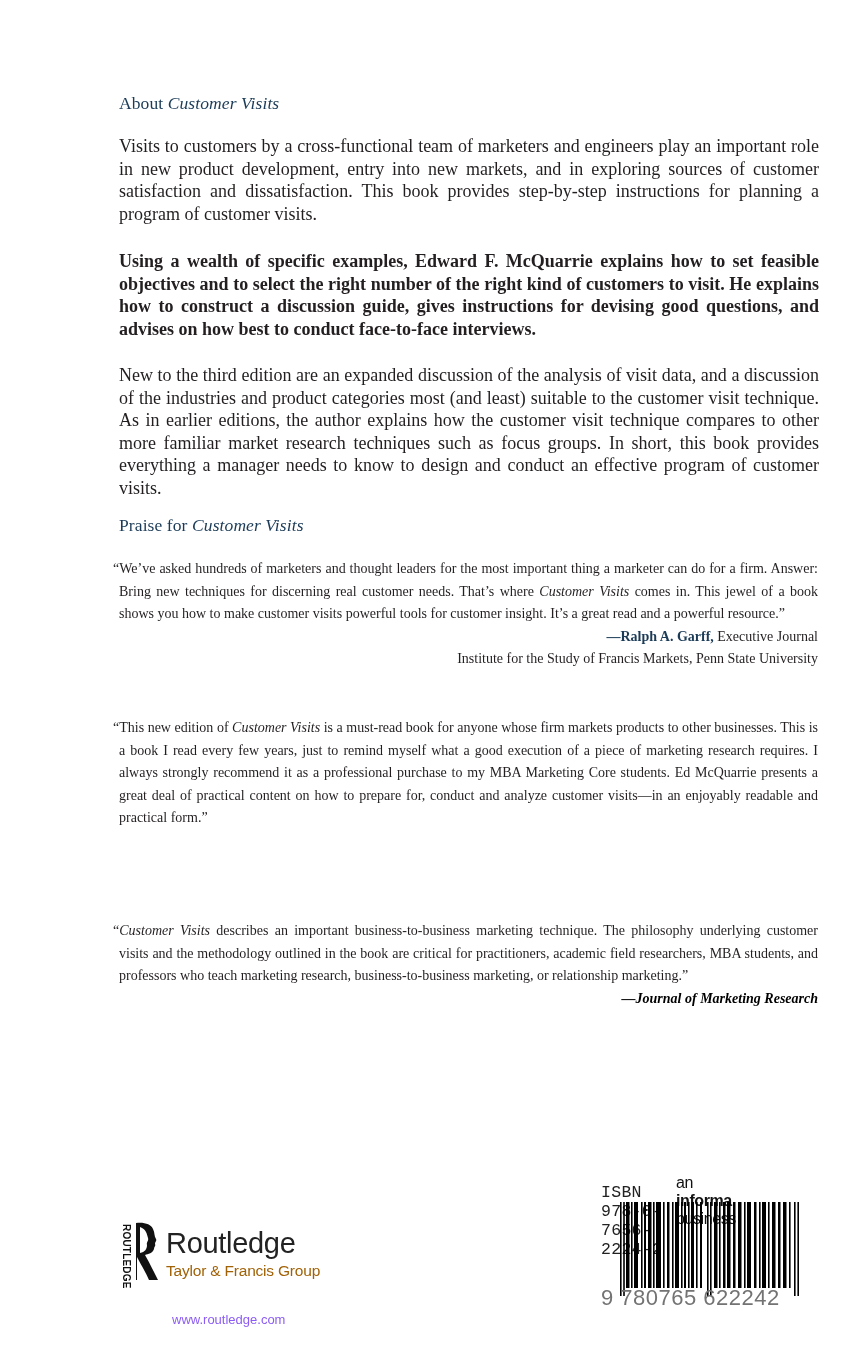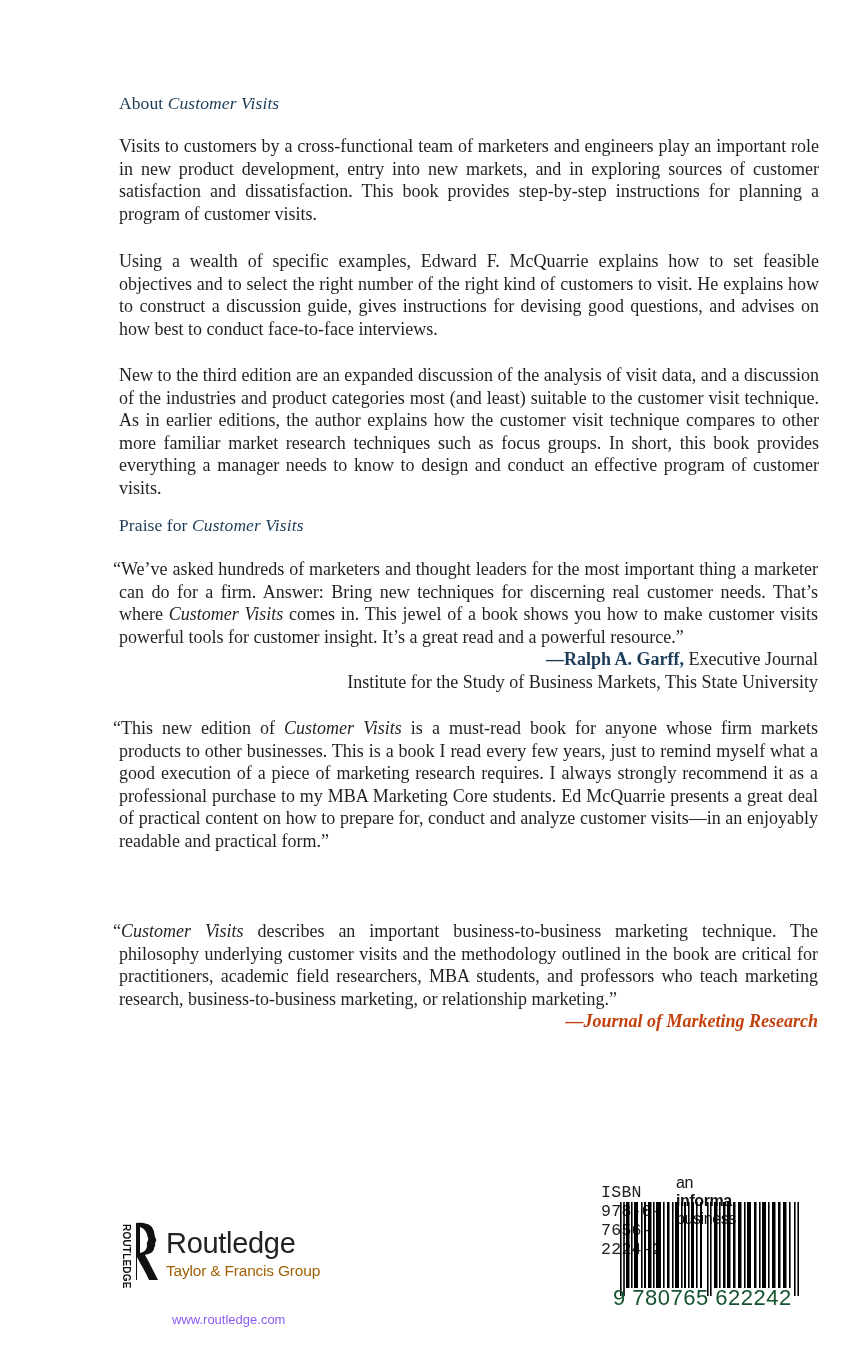--- a/index.html
+++ b/index.html
@@ -4,25 +4,25 @@
 <style>
   html, body { margin: 0; padding: 0; background: #ffffff; }
   body { width: 855px; height: 1360px; position: relative; overflow: hidden;
          font-family: "Liberation Serif", "DejaVu Serif", serif; color: #231f20; }
   .page { position: absolute; left: 0; top: 0; width: 688px; height: 1360px; }
   .heading { position: absolute; left: 119px; font-size: 17.5px; color: #1b3b57;
              font-family: "Liberation Serif", serif; letter-spacing: 0.1px; }
   .heading i { font-style: italic; }
   .para { position: absolute; left: 119px; width: 700px; font-size: 18px; line-height: 22.6px;
           text-align: justify; color: #231f20; }
-  .quote { position: absolute; left: 113px; width: 705px; font-size: 18px; line-height: 22.6px;
+  .quote { position: absolute; left: 113px; width: 705px; font-size: 14px; line-height: 22.6px;
            text-align: justify; text-indent: -6px; padding-left: 6px; box-sizing: border-box; }
   .attrib { text-align: right; text-indent: 0; }
   .attrib .name { color: #1b3b57; font-weight: bold; }
-  .attrib .journal { color: #c2410c; font-weight: bold; font-style: italic; }
+  .attrib .journal { color: #000000; font-weight: bold; font-style: italic; }
 
   .logo-wrap { position: absolute; left: 118px; top: 1222px; width: 240px; height: 90px; }
   .logo-vert { position: absolute; left: 0; top: 2px; width: 14px; height: 56px; }
   .logo-vert span { display: block; transform: rotate(90deg); transform-origin: left top;
                     position: absolute; left: 14px; top: 0; font-family: "Liberation Sans", sans-serif;
                     font-weight: bold; font-size: 10px; letter-spacing: 0.2px; white-space: nowrap; color:#111; }
   .logo-r { position: absolute; left: 16px; top: 0; width: 26px; height: 60px; }
   .logo-name { position: absolute; left: 48px; top: 5px; font-family: "Liberation Sans", sans-serif;
                font-size: 29px; color: #222; letter-spacing: -0.3px; }
   .logo-sub { position: absolute; left: 48px; top: 40px; font-family: "Liberation Sans", sans-serif;
@@ -30,39 +30,39 @@
   .logo-url { position: absolute; left: 172px; top: 1312px; font-family: "Liberation Sans", sans-serif;
               font-size: 13px; color: #8b5cf6; }
 
   .informa { position: absolute; left: 676px; top: 1161px; font-family: "Liberation Sans", sans-serif;
              font-size: 16px; color: #111; letter-spacing: -0.4px; margin-top: 13px; }
   .informa b { font-weight: bold; }
   .isbn { position: absolute; left: 601px; top: 1183px; font-family: "Liberation Mono", monospace;
           font-size: 16.5px; color: #222; letter-spacing: 0.3px; }
   .barcode { position: absolute; left: 620px; top: 1202px; width: 180px; height: 94px; }
   .barcode-digits { position: absolute; left: 601px; top: 1285px; font-family: "Liberation Sans", sans-serif;
-                    font-size: 22px; color: #14532d; letter-spacing: 0.5px; white-space: pre; margin-left: 12px; }
+                    font-size: 22px; color: #737373; letter-spacing: 0.5px; white-space: pre; }
 </style>
 </head>
 <body>
 
 <div class="page">
 
   <div class="heading" style="top:93px;"><span>About </span><i>Customer Visits</i></div>
 
   <div class="para" style="top:135px;">Visits to customers by a cross-functional team of marketers and engineers play an important role in new product development, entry into new markets, and in exploring sources of customer satisfaction and dissatisfaction. This book provides step-by-step instructions for planning a program of customer visits.</div>
-  <div class="para" style="top:250px;">Using a wealth of specific examples, Edward F. McQuarrie explains how to set feasible objectives and to select the right number of the right kind of customers to visit. He explains how to construct a discussion guide, gives instructions for devising good questions, and advises on how best to conduct face-to-face interviews.</div>
+  <div class="para" style="top:250px;font-weight:bold;">Using a wealth of specific examples, Edward F. McQuarrie explains how to set feasible objectives and to select the right number of the right kind of customers to visit. He explains how to construct a discussion guide, gives instructions for devising good questions, and advises on how best to conduct face-to-face interviews.</div>
   <div class="para" style="top:364px;">New to the third edition are an expanded discussion of the analysis of visit data, and a discussion of the industries and product categories most (and least) suitable to the customer visit technique. As in earlier editions, the author explains how the customer visit technique compares to other more familiar market research techniques such as focus groups. In short, this book provides everything a manager needs to know to design and conduct an effective program of customer visits.</div>
 
   <div class="heading" style="top:515px;"><span>Praise for </span><i>Customer Visits</i></div>
 
   <div class="quote" style="top:558px;">
     <div><span>“We’ve asked hundreds of marketers and thought leaders for the most important thing a marketer can do for a firm. Answer: Bring new techniques for discerning real customer needs. That’s where </span><i>Customer Visits</i><span> comes in. This jewel of a book shows you how to make customer visits powerful tools for customer insight. It’s a great read and a powerful resource.”</span></div>
     <div class="attrib"><span class="name">—Ralph A. Garff,</span><span> Executive Journal</span></div>
-    <div class="attrib">Institute for the Study of Business Markets, This State University</div>
+    <div class="attrib">Institute for the Study of Francis Markets, Penn State University</div>
   </div>
 
   <div class="quote" style="top:717px;">
     <div><span>“This new edition of </span><i>Customer Visits</i><span> is a must-read book for anyone whose firm markets products to other businesses. This is a book I read every few years, just to remind myself what a good execution of a piece of marketing research requires. I always strongly recommend it as a professional purchase to my MBA Marketing Core students. Ed McQuarrie presents a great deal of practical content on how to prepare for, conduct and analyze customer visits—in an enjoyably readable and practical form.”</span></div>
   </div>
 
   <div class="quote" style="top:920px;">
     <div><span>“</span><i>Customer Visits</i><span> describes an important business-to-business marketing technique. The philosophy underlying customer visits and the methodology outlined in the book are critical for practitioners, academic field researchers, MBA students, and professors who teach marketing research, business-to-business marketing, or relationship marketing.”</span></div>
     <div class="attrib"><span class="journal">—Journal of Marketing Research</span></div>
   </div>

